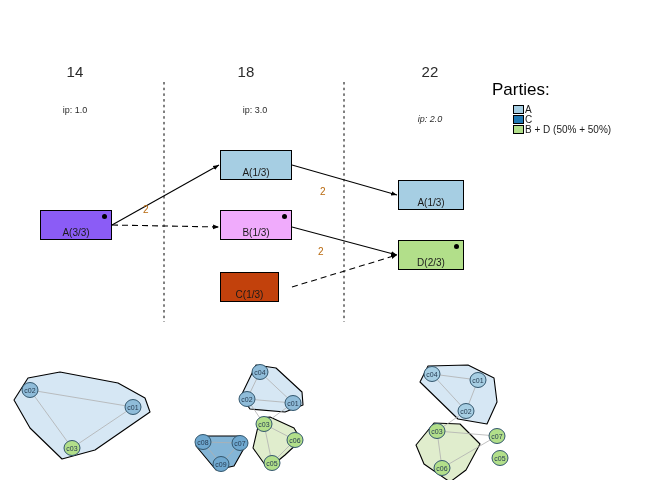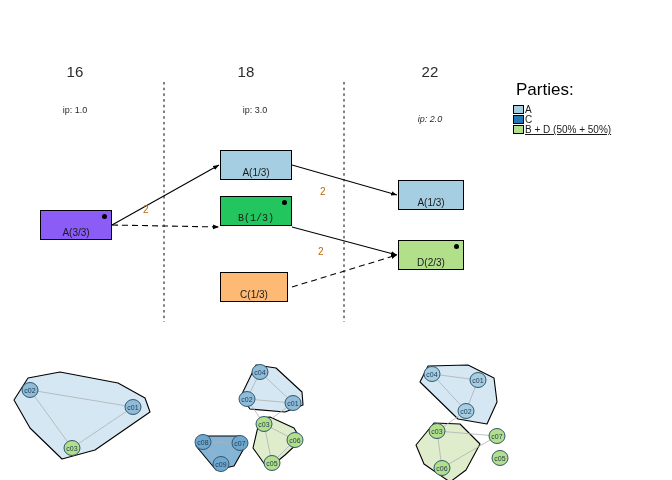--- a/index.html
+++ b/index.html
@@ -177,41 +177,41 @@
     <g id="g-edges">
         <line x1="112" y1="225" x2="219" y2="165" stroke="#000000" stroke-width="1.1" marker-end="url(#arrow-solid)"></line>
         <line x1="112" y1="225" x2="219" y2="227" stroke="#000000" stroke-width="1.1" marker-end="url(#arrow-dash)" stroke-dasharray="6,4"></line>
         <line x1="292" y1="165" x2="397" y2="195" stroke="#000000" stroke-width="1.1" marker-end="url(#arrow-solid)"></line>
         <line x1="292" y1="227" x2="397" y2="255" stroke="#000000" stroke-width="1.1" marker-end="url(#arrow-solid)"></line>
         <line x1="292" y1="287" x2="397" y2="255" stroke="#000000" stroke-width="1.1" marker-end="url(#arrow-dash)" stroke-dasharray="6,4"></line>
       </g>
   </svg>
 
   <div id="col-headers">
-      <div class="col-head" style="left: 35px; top: 63px; width: 80px;">16</div>
+      <div class="col-head" style="left: 35px; top: 63px; width: 80px;">14</div>
       <div class="col-ip" style="left: 35px; top: 105px; width: 80px; text-align: center;">ip: 1.0</div>
       <div class="col-head" style="left: 206px; top: 63px; width: 80px;">18</div>
       <div class="col-ip" style="left: 215px; top: 105px; width: 80px;">ip: 3.0</div>
       <div class="col-head" style="left: 390px; top: 63px; width: 80px;">22</div>
       <div class="col-ip" style="left: 390px; top: 114px; width: 80px; font-style: italic;">ip: 2.0</div>
     </div>
 
   <div id="node-layer">
       <div class="node" style="left: 40px; top: 210px; width: 72px; height: 30px; background: #8b5cf6;">
         <span class="lbl">A(3/3)</span>
         <span class="dot"></span>
       </div>
       <div class="node" style="left: 220px; top: 150px; width: 72px; height: 30px; background: rgb(166, 206, 227);">
         <span class="lbl">A(1/3)</span>
       </div>
-      <div class="node" style="left: 220px; top: 196px; width: 72px; height: 30px; background: #22c55e; font-family: Liberation Mono, monospace;">
+      <div class="node" style="left: 220px; top: 210px; width: 72px; height: 30px; background: #f0abfc;">
         <span class="lbl">B(1/3)</span>
         <span class="dot"></span>
       </div>
-      <div class="node" style="left: 220px; top: 272px; width: 68px; height: 30px; background: #fdba74;">
+      <div class="node" style="left: 220px; top: 272px; width: 59px; height: 30px; background: #c2410c;">
         <span class="lbl">C(1/3)</span>
       </div>
       <div class="node" style="left: 398px; top: 180px; width: 66px; height: 30px; background: rgb(166, 206, 227);">
         <span class="lbl">A(1/3)</span>
       </div>
       <div class="node" style="left: 398px; top: 240px; width: 66px; height: 30px; background: rgb(178, 223, 138);">
         <span class="lbl">D(2/3)</span>
         <span class="dot"></span>
       </div>
     </div>
@@ -237,29 +237,29 @@
       <div class="gnode-label" style="left: 221px; top: 464px;">c09</div>
       <div class="gnode-label" style="left: 432px; top: 374px;">c04</div>
       <div class="gnode-label" style="left: 478px; top: 380px;">c01</div>
       <div class="gnode-label" style="left: 466px; top: 411px;">c02</div>
       <div class="gnode-label" style="left: 437px; top: 431px;">c03</div>
       <div class="gnode-label" style="left: 497px; top: 436px;">c07</div>
       <div class="gnode-label" style="left: 500px; top: 458px;">c05</div>
       <div class="gnode-label" style="left: 442px; top: 468px;">c06</div>
     </div>
 
-  <div class="legend-title" style="left:516px; top:80px;">Parties:</div>
+  <div class="legend-title" style="left:492px; top:80px;">Parties:</div>
   <div id="legend-items">
       <div class="legend-row" style="left: 513px; top: 104px;">
         <span class="legend-swatch" style="background: rgb(166, 206, 227);"></span>
         <span>A</span>
       </div>
       <div class="legend-row" style="left: 513px; top: 114px;">
         <span class="legend-swatch" style="background: rgb(31, 120, 180);"></span>
         <span>C</span>
       </div>
-      <div class="legend-row" style="left: 513px; top: 124px; text-decoration: underline;">
+      <div class="legend-row" style="left: 513px; top: 124px;">
         <span class="legend-swatch" style="background: rgb(178, 223, 138);"></span>
         <span>B + D (50% + 50%)</span>
       </div>
     </div>
 
 </div>
 
 </body></html>

